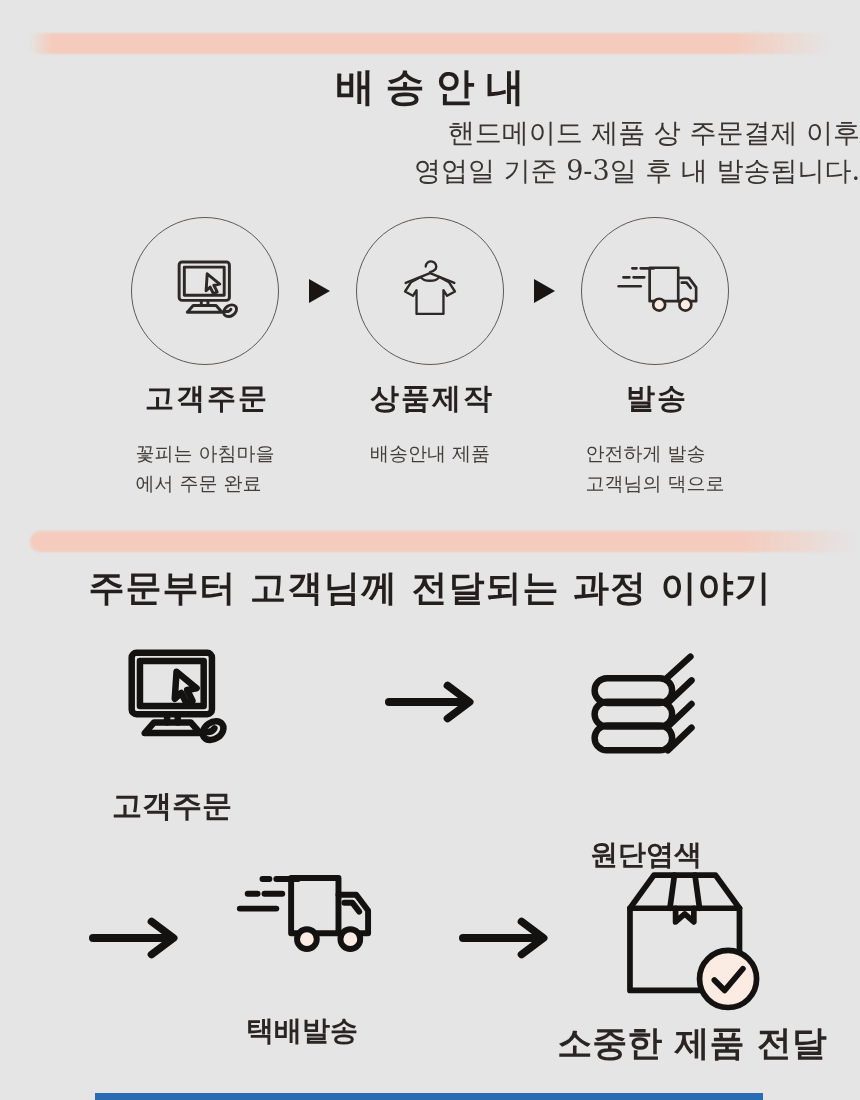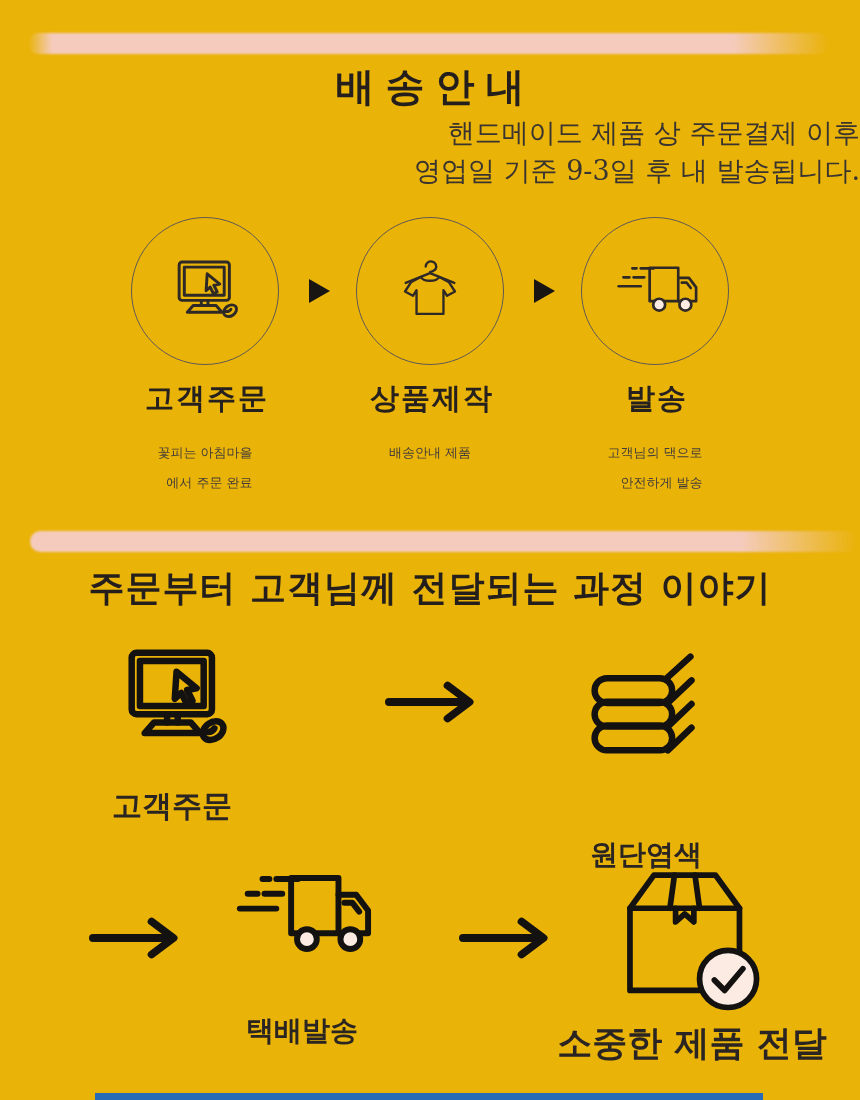--- a/index.html
+++ b/index.html
@@ -1,18 +1,18 @@
 <!DOCTYPE html>
 <html><head>
 <meta charset="utf-8">
 <style>
   html,body{margin:0;padding:0;background:#fff;}
   .page{
     position:relative;width:860px;height:1100px;overflow:hidden;
-    background:#eab308;color:#2b2523;
+    background:#e5e5e5;color:#2b2523;
     font-family:"DejaVu Serif","Liberation Serif",serif;
   }
   .brush{position:absolute;border-radius:12px;filter:blur(1.2px);}
   .brush-top{left:28px;top:33px;width:802px;height:21px;
     background:linear-gradient(90deg,rgba(244,203,188,0) 0%,#f4cbbc 3%,#f4cbbc 88%,rgba(244,203,188,0) 100%);}
   .brush-mid{left:30px;top:531px;width:828px;height:21px;
     background:linear-gradient(90deg,#f4cbbc 0%,#f4cbbc 86%,rgba(244,203,188,0) 100%);}
   .title{position:absolute;top:60px;left:0;width:100%;text-align:center;
     font-size:39px;font-weight:700;letter-spacing:11px;text-indent:11px;color:#241f1d;}
   .subtitle{position:absolute;top:114px;left:0;width:100%;text-align:right;
@@ -21,21 +21,21 @@
     border:1.5px solid #5f5955;border-radius:50%;
     display:flex;align-items:center;justify-content:center;box-sizing:border-box;}
   .c1{left:131px}.c2{left:356px}.c3{left:581px}
   .tri{position:absolute;top:279px;width:0;height:0;
     border-left:21px solid #181512;border-top:12px solid transparent;border-bottom:12px solid transparent;}
   .t1{left:309px}.t2{left:534px}
   .step-label{position:absolute;top:379px;transform:translateX(-50%);
     font-size:29px;font-weight:700;letter-spacing:2px;color:#26211f;white-space:nowrap;}
   .sl1{left:207px}.sl2{left:432px}.sl3{left:657px}
   .step-desc{position:absolute;top:438px;transform:translateX(-50%);
-    font-size:13px;line-height:30px;text-align:right;color:#433d39;white-space:nowrap;}
+    font-size:19px;line-height:30px;text-align:left;color:#433d39;white-space:nowrap;}
   .sd1{left:205px}.sd2{left:430px}.sd3{left:655px}
   .section-title{position:absolute;top:564px;left:0;width:100%;text-align:center;
     font-size:36px;font-weight:700;letter-spacing:1px;color:#241f1d;}
   .icon-thin{color:#2e2927;}
   .icon-bold{color:#141210;position:absolute;}
   .process-label{position:absolute;transform:translateX(-50%);
     font-weight:600;color:#2a2522;white-space:nowrap;}
   .pl1{left:172px;top:786px;font-size:30px;}
   .pl2{left:646px;top:788px;font-size:28px;margin-top:48px;}
   .pl3{left:302px;top:1012px;font-size:28px;}
@@ -148,22 +148,22 @@
   <div class="step-label sl3">발송</div>
 
   <div class="step-desc sd1">
     <div>꽃피는 아침마을</div>
     <div>에서 주문 완료</div>
   </div>
   <div class="step-desc sd2">
     <div>배송안내 제품</div>
   </div>
   <div class="step-desc sd3">
+    <div>안전하게 발송</div>
     <div>고객님의 댁으로</div>
-    <div>안전하게 발송</div>
   </div>
 
   <div class="section-title">주문부터 고객님께 전달되는 과정 이야기</div>
 
   <svg class="icon-bold pi-monitor" viewBox="0 0 100 88" stroke-width="5.5">
       <use href="#sym-monitor"></use>
     </svg>
   <svg class="icon-bold pi-arrow1" viewBox="0 0 104 48" stroke-width="8.5">
       <use href="#sym-arrow"></use>
     </svg>

